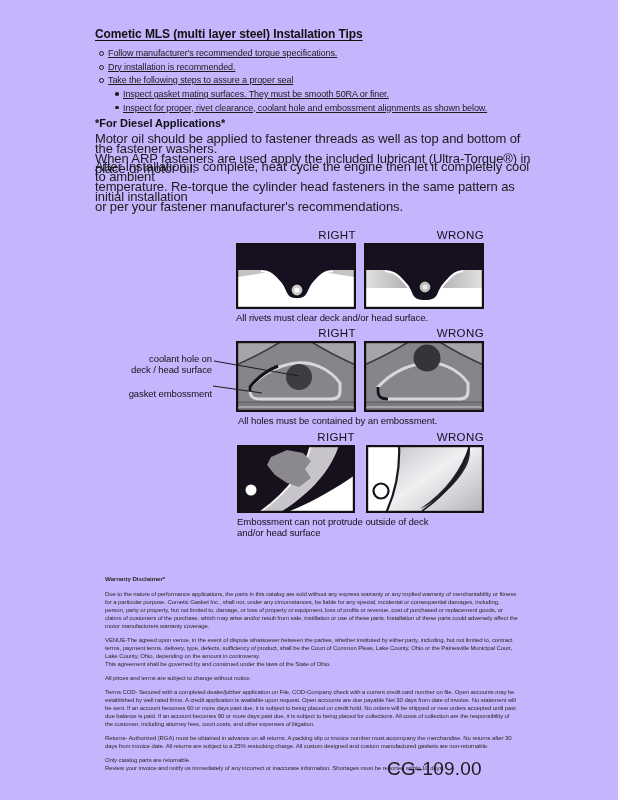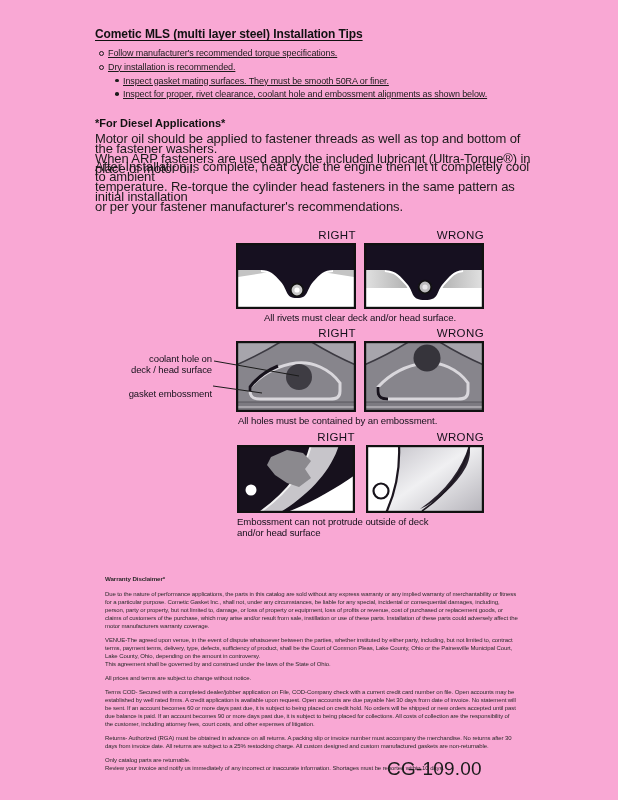--- a/index.html
+++ b/index.html
@@ -1,17 +1,17 @@
 <!DOCTYPE html>
 <html><head>
 <meta charset="utf-8">
 <style>
   html,body{margin:0;padding:0;background:#ffffff;}
   #page{
-    position:relative;width:618px;height:800px;background:#f9a8d4;overflow:hidden;
+    position:relative;width:618px;height:800px;background:#c4b5fd;overflow:hidden;
     font-family:"Liberation Sans","DejaVu Sans",sans-serif;color:#1b1b1b;
   }
   .abs{position:absolute;}
   .pre{white-space:pre-line;}
 
   .doc-title{
     left:95px;top:27px;width:420px;
     font-size:12px;font-weight:bold;letter-spacing:-0.1px;color:#111;
     text-decoration:underline;text-underline-offset:2px;
   }
@@ -54,20 +54,21 @@
 <body>
 
 <div id="page">
 
   <div class="abs doc-title">Cometic MLS (multi layer steel) Installation Tips</div>
 
   <div class="abs bullets">
     <ul>
       <li class="blt">Follow manufacturer's recommended torque specifications.</li>
       <li class="blt">Dry installation is recommended.</li>
+      <li class="blt">Take the following steps to assure a proper seal</li>
     </ul>
     <ul class="sub">
       <li class="sub-blt">Inspect gasket mating surfaces.  They must be smooth 50RA or finer.</li>
       <li class="sub-blt">Inspect for proper, rivet clearance, coolant hole and embossment alignments as shown below.</li>
     </ul>
   </div>
 
   <div class="abs diesel-heading">*For Diesel Applications*</div>
   <div class="abs body-para p1 pre">Motor oil should be applied to fastener threads as well as top and bottom of the fastener washers.
 When ARP fasteners are used apply the included lubricant (Ultra-Torque®) in place of motor oil.</div>
@@ -99,21 +100,21 @@
     </defs>
     <rect width="120" height="66" fill="#ffffff"></rect>
     <rect x="2" y="27" width="116" height="18" fill="url(#g1w)"></rect>
     <path d="M99,27 C89,28 86,33 78,42 C72,50 75,57 61,57 C47,57 50,50 44,42 C36,33 33,28 21,27" fill="none" stroke="#ffffff" stroke-width="4"></path>
     <path d="M0,0 H120 V27 H99 C89,28 86,33 78,42 C72,50 75,57 61,57 C47,57 50,50 44,42 C36,33 33,28 21,27 H0 Z" fill="#161020"></path>
     <circle cx="61" cy="44" r="6.3" fill="#bdbdbd" stroke="#111111" stroke-width="1.8"></circle>
     <circle cx="61" cy="44" r="2.6" fill="#e9e9e9"></circle>
     <rect x="1" y="1" width="118" height="64" fill="none" stroke="#111111" stroke-width="2.4"></rect>
   </svg>
 
-  <div class="abs fig-caption" style="left:236px;top:312px;width:260px;margin-left:28px;">All rivets must clear deck and/or head surface.</div>
+  <div class="abs fig-caption" style="left:236px;top:312px;width:260px;">All rivets must clear deck and/or head surface.</div>
 
   <div class="abs fig-label" style="left:236px;top:327px;">RIGHT</div>
   <div class="abs fig-label" style="left:364px;top:327px;">WRONG</div>
 
   <div class="abs ann-label ann-coolant pre">coolant hole on
 deck / head surface</div>
   <div class="abs ann-label ann-emboss">gasket embossment</div>
 
   <svg class="abs panel" style="left:236px;top:341px;" width="120" height="71" viewBox="0 0 120 71">
     <rect width="120" height="71" fill="#87858c"></rect>

